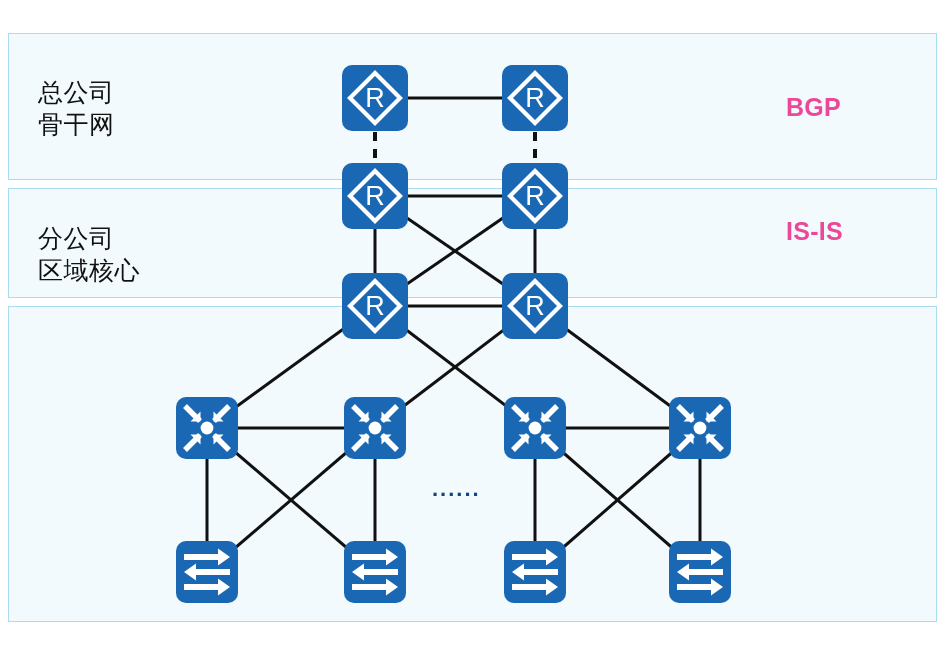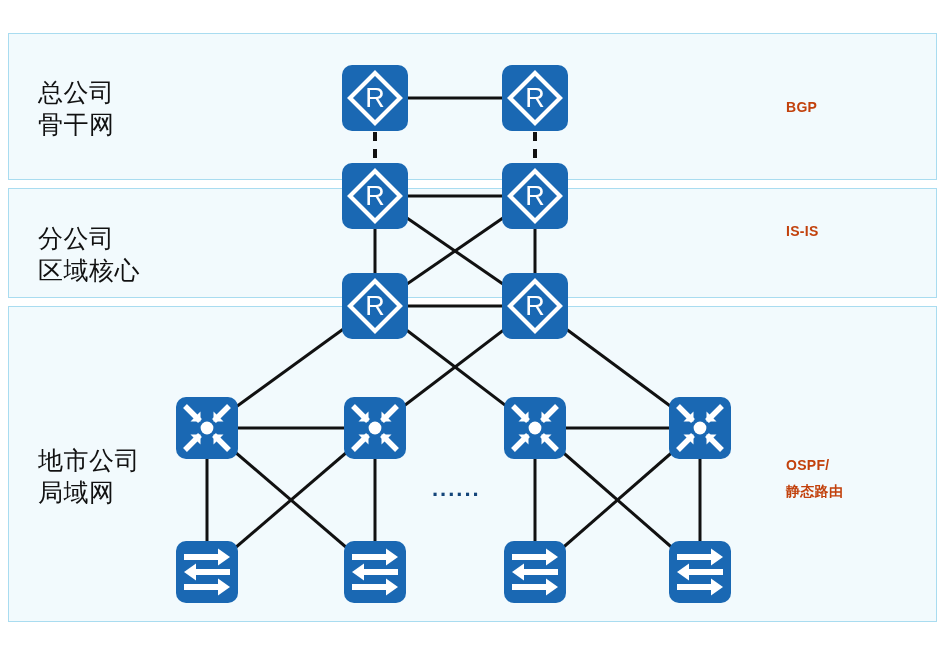--- a/index.html
+++ b/index.html
@@ -30,22 +30,22 @@
     white-space:pre-line;
     font-weight:400;
     letter-spacing:0.5px;
   }
   #label-hq{left:38px;top:76px;}
   #label-branch{left:38px;top:222px;}
   #label-city{left:38px;top:444px;}
 
   .proto-label{
     position:absolute;
-    color:#c2410c;
-    font-size:14px;
+    color:#ec4899;
+    font-size:25px;
     line-height:26px;
     font-weight:bold;
     white-space:pre-line;
     letter-spacing:0.3px;
   }
   #proto-bgp{left:786px;top:94px;}
   #proto-isis{left:786px;top:218px;}
   #proto-ospf{left:786px;top:452px;}
 
   #ellipsis{
@@ -73,27 +73,23 @@
 <div id="stage">
 
   <div class="band" id="band-hq"></div>
   <div class="band" id="band-branch"></div>
   <div class="band" id="band-city"></div>
 
   <div class="band-label" id="label-hq">总公司
 骨干网</div>
   <div class="band-label" id="label-branch">分公司
 区域核心</div>
-  <div class="band-label" id="label-city">地市公司
-局域网</div>
 
   <div class="proto-label" id="proto-bgp">BGP</div>
   <div class="proto-label" id="proto-isis">IS-IS</div>
-  <div class="proto-label" id="proto-ospf">OSPF/
-静态路由</div>
 
   <div id="ellipsis">......</div>
 
   <svg id="links">
       <line x1="375" y1="98" x2="535" y2="98" stroke="#111111" stroke-width="3"></line>
       <line x1="375" y1="98" x2="375" y2="196" stroke="#111111" stroke-width="4" stroke-dasharray="9,8"></line>
       <line x1="535" y1="98" x2="535" y2="196" stroke="#111111" stroke-width="4" stroke-dasharray="9,8"></line>
       <line x1="375" y1="196" x2="535" y2="196" stroke="#111111" stroke-width="3"></line>
       <line x1="375" y1="196" x2="375" y2="306" stroke="#111111" stroke-width="3"></line>
       <line x1="535" y1="196" x2="535" y2="306" stroke="#111111" stroke-width="3"></line>

